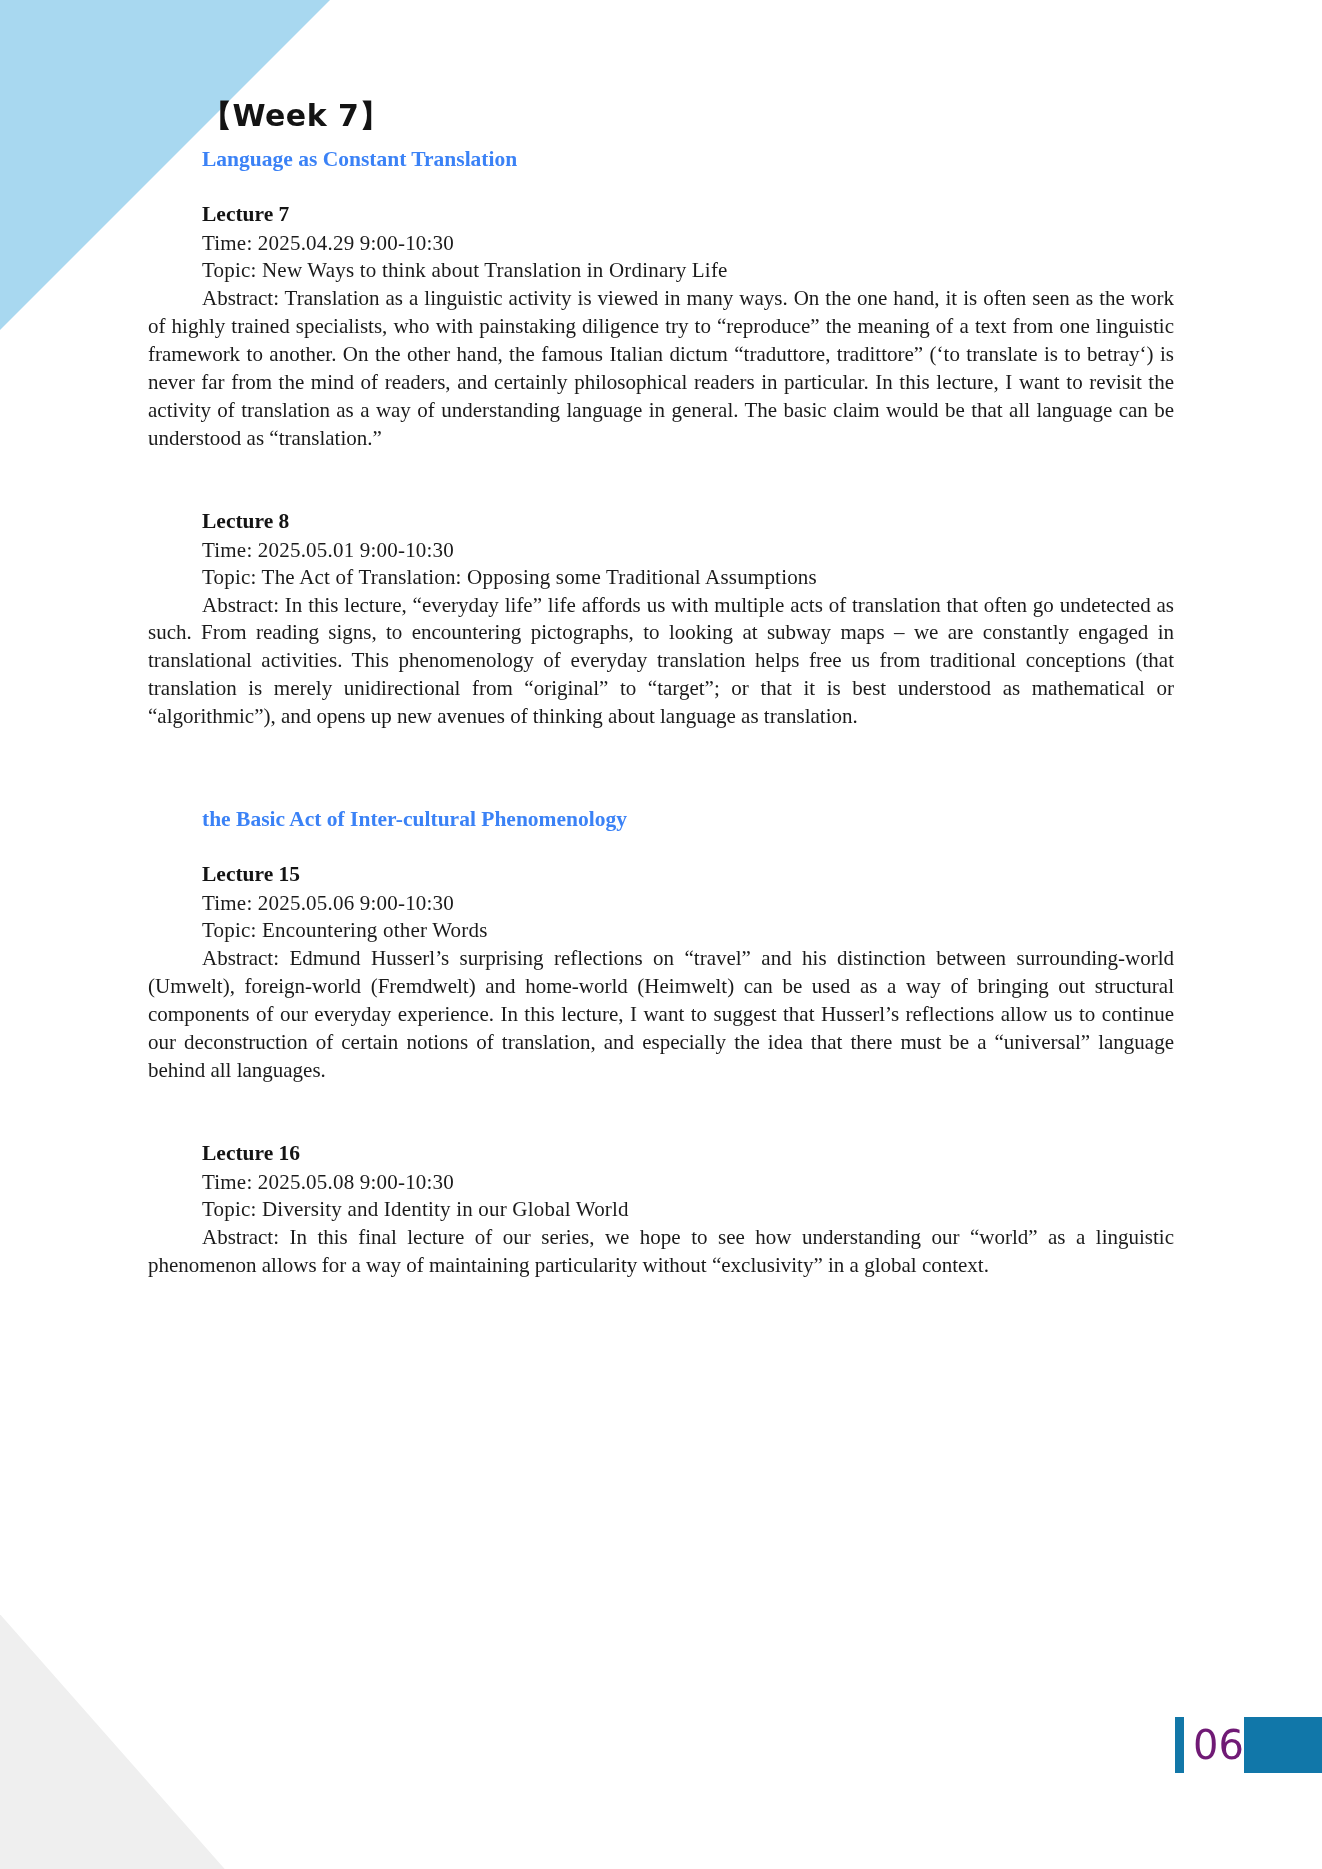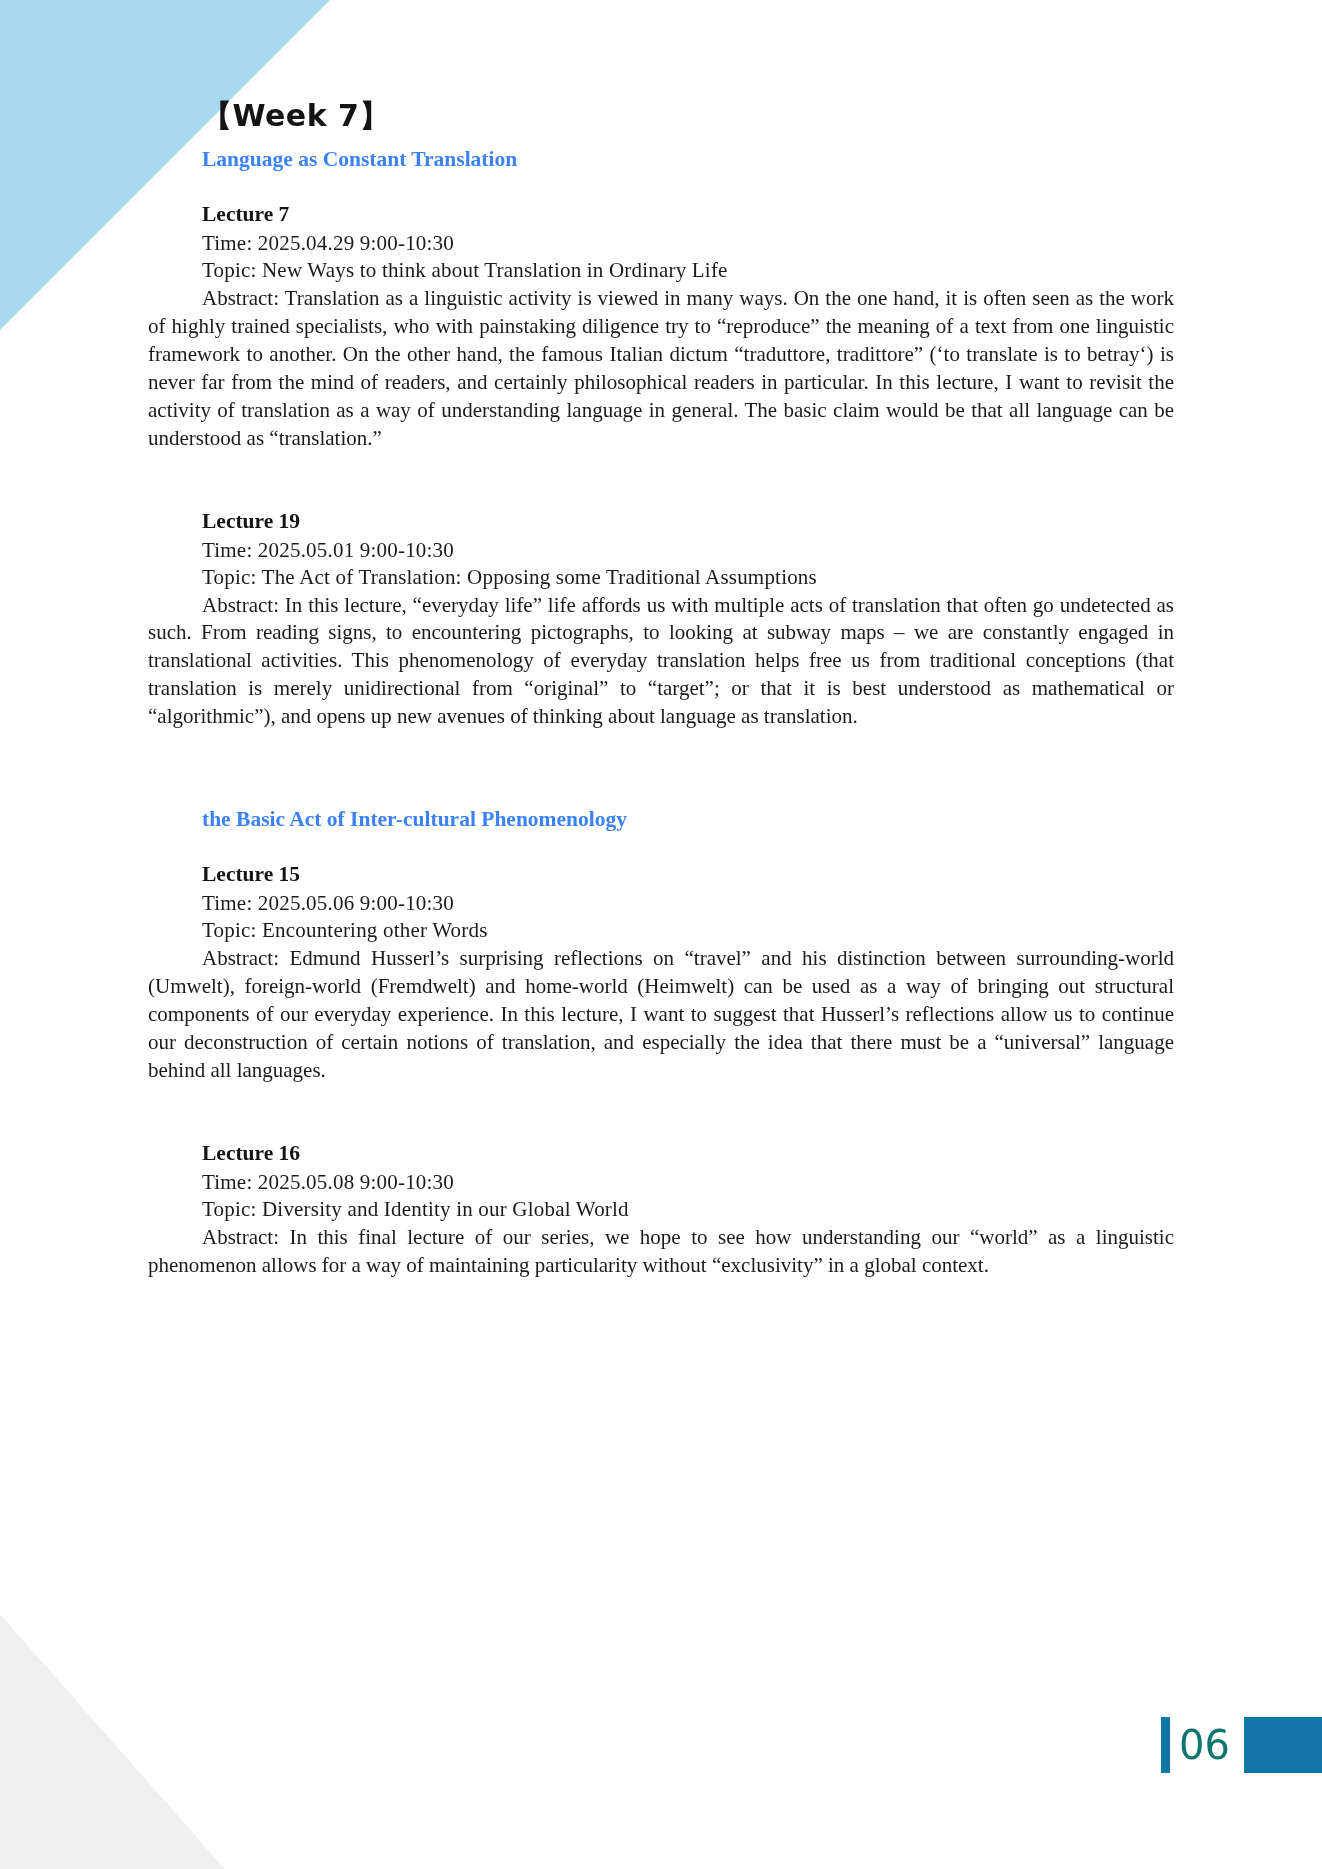--- a/index.html
+++ b/index.html
@@ -102,23 +102,23 @@
   }
   .footer-bar {
     width: 9px;
     background: #1277a8;
     margin-right: 9px;
   }
   .footer-num {
     font-family: "DejaVu Sans", sans-serif;
     font-size: 40px;
     font-weight: 500;
-    color: #0f766e;
+    color: #701a75;
     line-height: 56px;
-    padding-right: 14px;
+    padding-right: 0;
   }
   .footer-block {
     width: 78px;
     height: 56px;
     background: #1177a9;
   }
 </style>
 </head>
 <body>
 
@@ -134,21 +134,21 @@
     <div class="lecture-block">
       <div class="lecture-title">Lecture 7</div>
       <div class="lecture-meta">Time: 2025.04.29  9:00-10:30</div>
       <div class="lecture-meta">Topic: New Ways to think about Translation in Ordinary Life</div>
       <p class="abstract">Abstract: Translation as a linguistic activity is viewed in many ways. On the one hand, it is often seen as the work of highly trained specialists, who with painstaking diligence try to “reproduce” the meaning of a text from one linguistic framework to another. On the other hand, the famous Italian dictum “traduttore, tradittore” (‘to translate is to betray‘)  is never far from the mind of readers, and certainly philosophical readers in particular. In this lecture, I want to revisit the activity of translation as a way of understanding language in general. The basic claim would be that all language can be understood as “translation.”</p>
     </div>
 
     <div class="spacer-sm"></div>
 
     <div class="lecture-block">
-      <div class="lecture-title">Lecture 19</div>
+      <div class="lecture-title">Lecture 8</div>
       <div class="lecture-meta">Time: 2025.05.01  9:00-10:30</div>
       <div class="lecture-meta">Topic: The Act of Translation: Opposing some Traditional Assumptions</div>
       <p class="abstract">Abstract: In this lecture, “everyday life” life affords us with multiple acts of translation that often go undetected as such. From reading signs, to encountering pictographs, to looking at subway maps – we are constantly engaged in translational activities. This phenomenology of everyday translation helps free us from traditional conceptions (that translation is merely unidirectional from “original” to “target”; or that it is best understood as mathematical or “algorithmic”), and opens up new avenues of thinking about language as translation.</p>
     </div>
   </div>
 
   <div class="spacer-md"></div>
 
   <div>
     <h2 class="week-subtitle">the Basic Act of Inter-cultural Phenomenology</h2>

